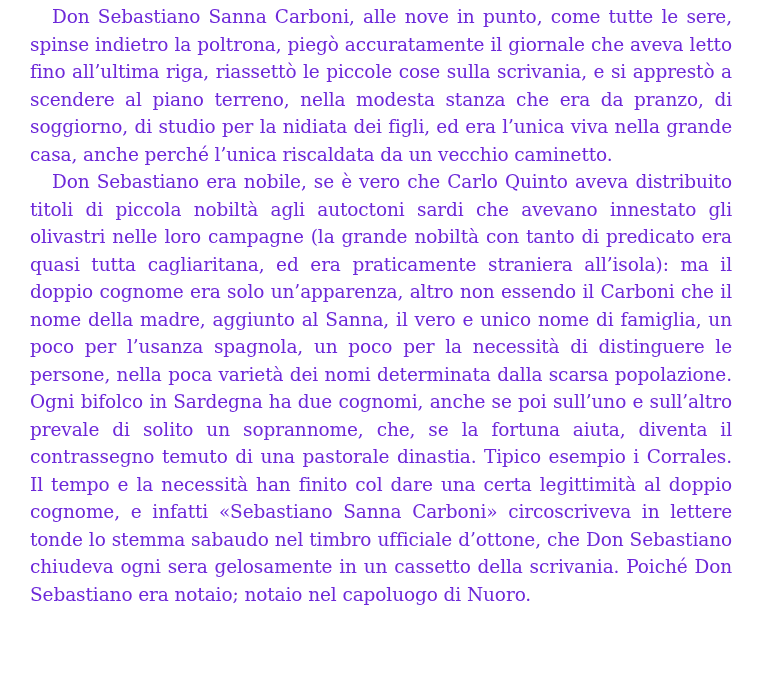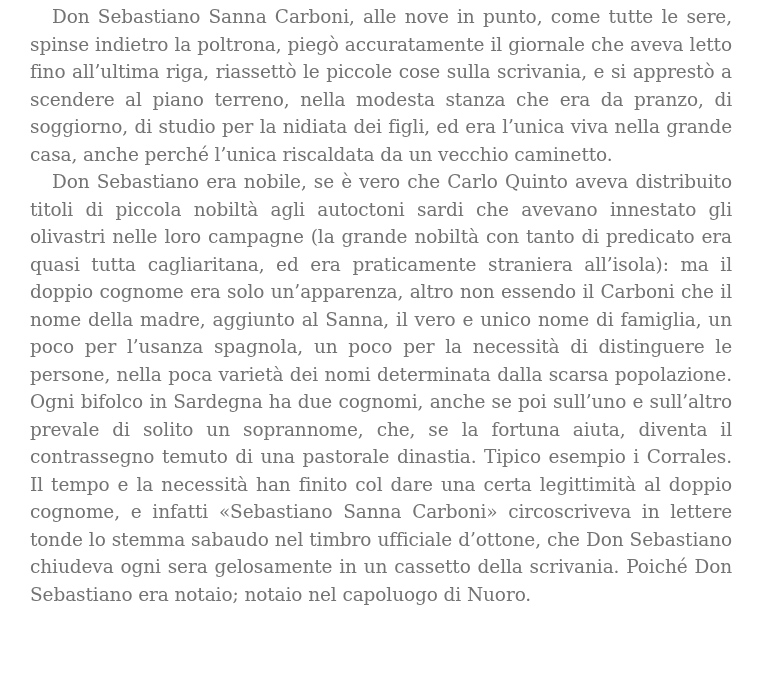--- a/index.html
+++ b/index.html
@@ -15,21 +15,21 @@
   .book-page {
     box-sizing: border-box;
     width: 761px;
     height: 697px;
     padding: 3px 29px 0 30px;
     background: #ffffff;
     font-family: "DejaVu Serif", "Liberation Serif", serif;
     font-size: 18.5px;
     line-height: 27.5px;
     letter-spacing: -0.1px;
-    color: #737373;
+    color: #6d28d9;
     text-align: justify;
     text-justify: inter-word;
   }
   .book-page p {
     margin: 0;
     padding: 0;
     text-indent: 22px;
   }
 </style>
 </head>

